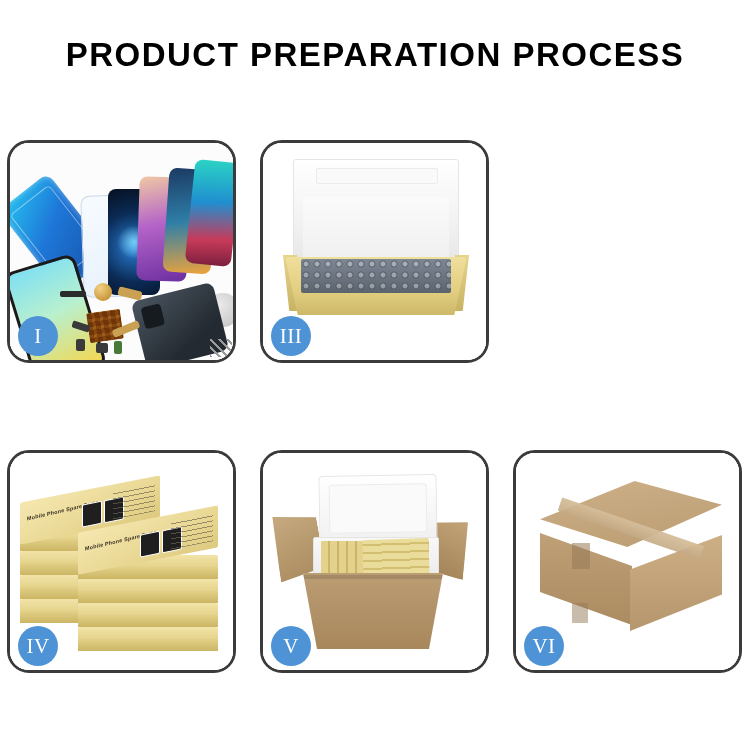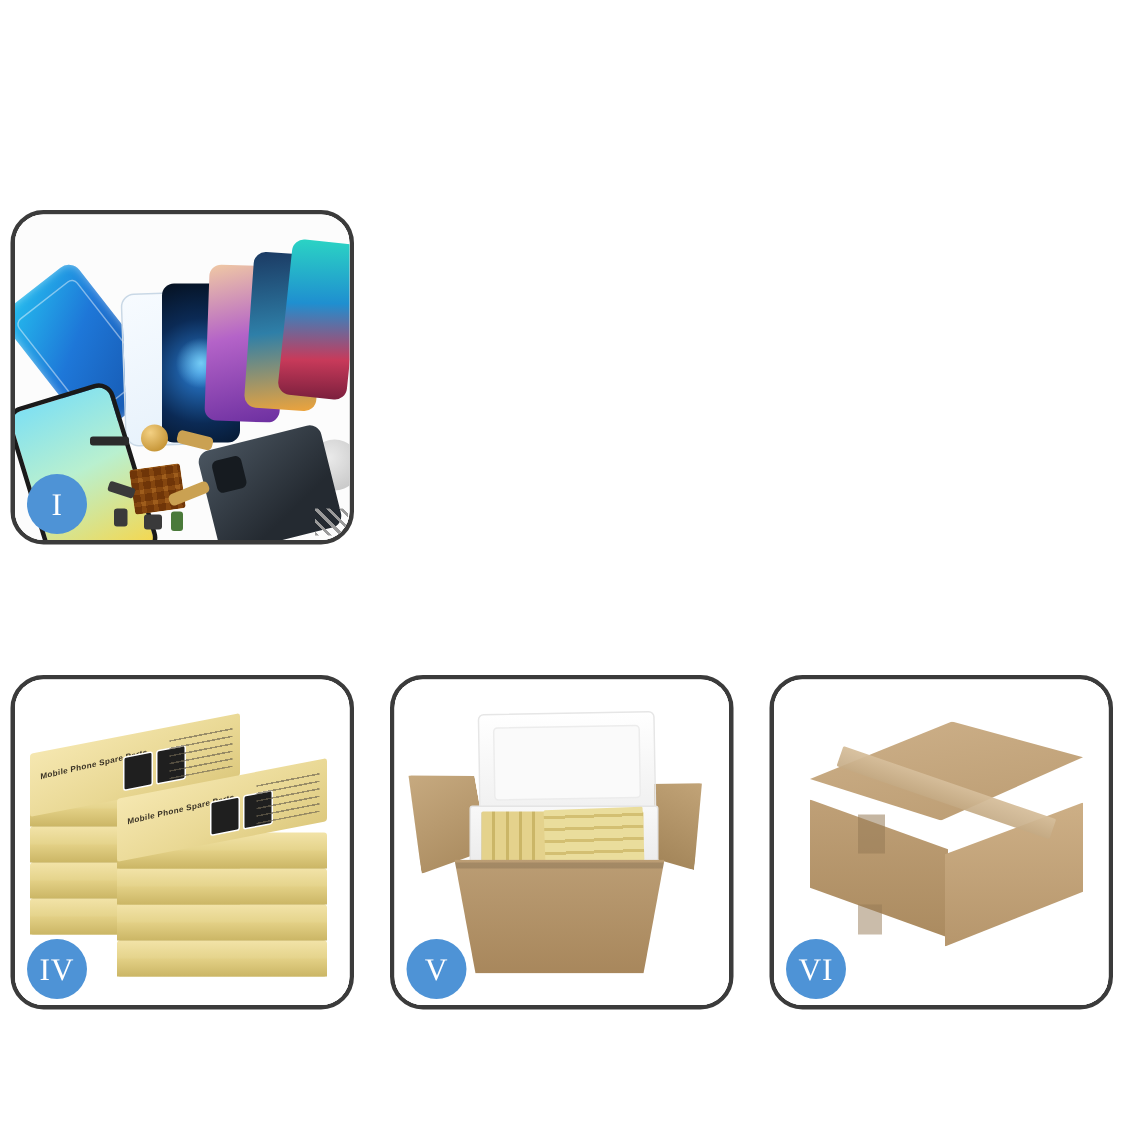--- a/index.html
+++ b/index.html
@@ -238,20 +238,21 @@
       background:rgba(150,122,86,.55);}
   .b-tab2{position:absolute;left:56px;top:150px;width:16px;height:20px;
       background:rgba(150,122,86,.5);}
 </style>
 </head>
 <body>
 
 <div class="page">
 
   <div class="header">
+    <div class="title">PRODUCT PREPARATION PROCESS</div>
   </div>
 
   <div class="grid">
 
     <div class="row">
 
       <div class="card">
         <div class="card-inner">
           <div class="s1">
             <div class="p-screen pr1"></div>
@@ -272,20 +273,35 @@
             <div class="sp sp2"></div>
             <div class="sp sp3"></div>
             <div class="sp sp4"></div>
             <div class="screws"></div>
           </div>
         </div>
         <div class="badge">I</div>
       </div>
 
 
+      <div class="card">
+        <div class="card-inner">
+          <div class="s3">
+            <div class="lid">
+              <div class="lid-top"></div>
+            </div>
+            <div class="foam"></div>
+            <div class="tray-lip-l"></div>
+            <div class="tray-lip-r"></div>
+            <div class="tray"></div>
+            <div class="tray-in"></div>
+          </div>
+        </div>
+        <div class="badge">III</div>
+      </div>
 
     </div>
 
     <div class="row">
 
       <div class="card">
         <div class="card-inner">
           <div class="s4">
             <div class="stackwrap">
 

